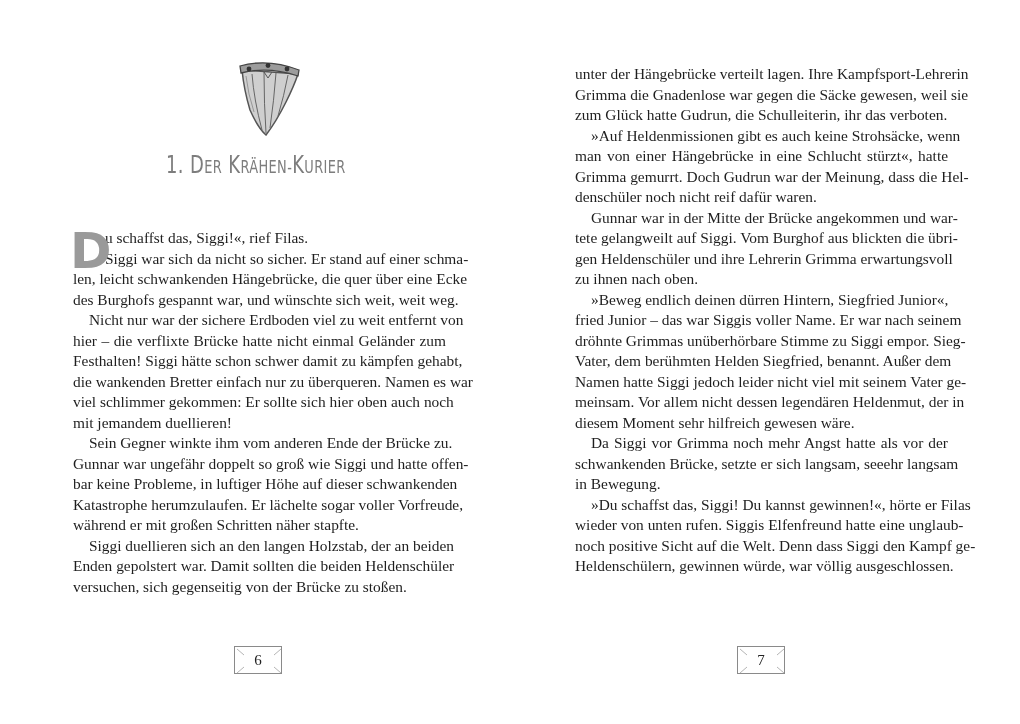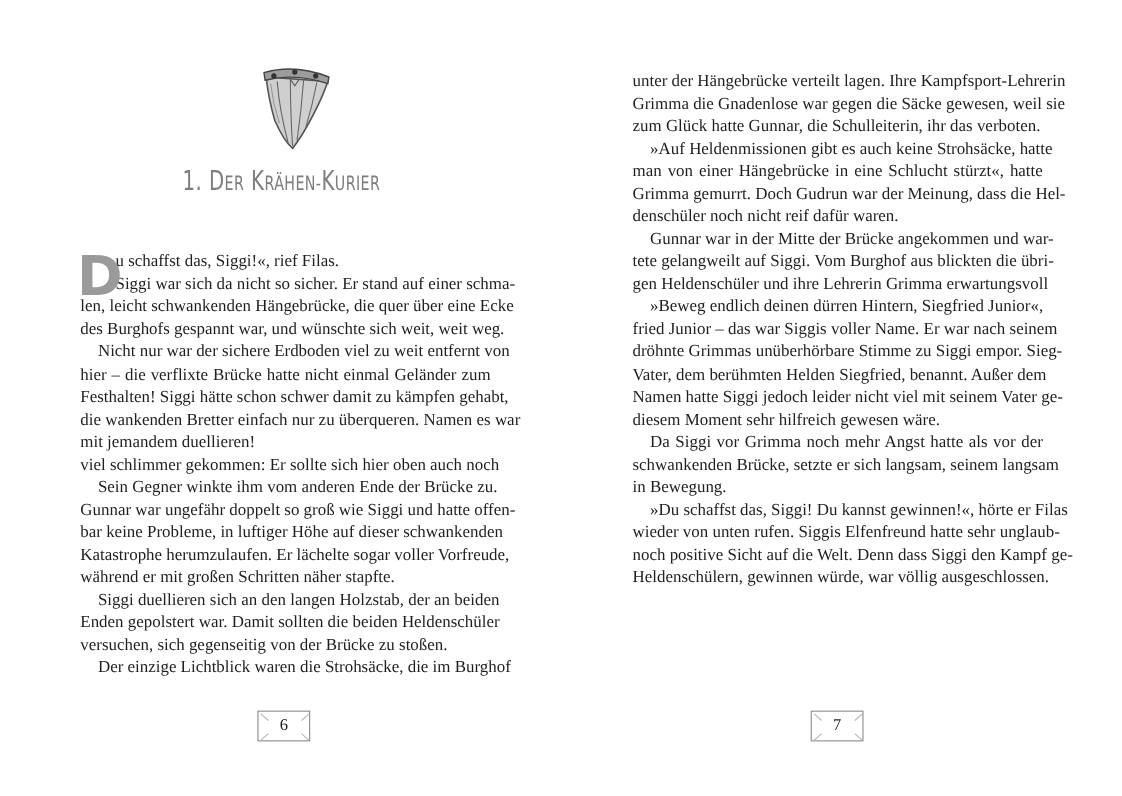--- a/index.html
+++ b/index.html
@@ -167,67 +167,68 @@
         <span class="dropcap">D</span>
         <span class="line last dc-line">u schaffst das, Siggi!«, rief Filas.</span>
         <span class="line dc-line">Siggi war sich da nicht so sicher. Er stand auf einer schma-</span>
         <span class="line">len, leicht schwankenden Hängebrücke, die quer über eine Ecke</span>
         <span class="line last">des Burghofs gespannt war, und wünschte sich weit, weit weg.</span>
       </div>
       <span class="line indent">Nicht nur war der sichere Erdboden viel zu weit entfernt von</span>
       <span class="line">hier – die verflixte Brücke hatte nicht einmal Geländer zum</span>
       <span class="line">Festhalten! Siggi hätte schon schwer damit zu kämpfen gehabt,</span>
       <span class="line">die wankenden Bretter einfach nur zu überqueren. Namen es war</span>
+      <span class="line">viel schlimmer gekommen: Er sollte sich hier oben auch noch</span>
       <span class="line last">mit jemandem duellieren!</span>
-      <span class="line">viel schlimmer gekommen: Er sollte sich hier oben auch noch</span>
       <span class="line indent">Sein Gegner winkte ihm vom anderen Ende der Brücke zu.</span>
       <span class="line">Gunnar war ungefähr doppelt so groß wie Siggi und hatte offen-</span>
       <span class="line">bar keine Probleme, in luftiger Höhe auf dieser schwankenden</span>
       <span class="line">Katastrophe herumzulaufen. Er lächelte sogar voller Vorfreude,</span>
       <span class="line last">während er mit großen Schritten näher stapfte.</span>
       <span class="line indent">Siggi duellieren sich an den langen Holzstab, der an beiden</span>
       <span class="line">Enden gepolstert war. Damit sollten die beiden Heldenschüler</span>
       <span class="line last">versuchen, sich gegenseitig von der Brücke zu stoßen.</span>
-      <span class="line indent">Der einzige Lichtblick waren die Strohsäcke, die im Burghof</span>
     </div>
 
     <div class="page-number-box pn-left">
       <svg width="48" height="28" viewBox="0 0 48 28">
         <line x1="2" y1="2" x2="9" y2="8" stroke="#b5b5b5" stroke-width="1"></line>
         <line x1="46" y1="2" x2="39" y2="8" stroke="#b5b5b5" stroke-width="1"></line>
         <line x1="2" y1="26" x2="9" y2="20" stroke="#b5b5b5" stroke-width="1"></line>
         <line x1="46" y1="26" x2="39" y2="20" stroke="#b5b5b5" stroke-width="1"></line>
       </svg>
       <div class="page-number">6</div>
     </div>
   </div>
 
   <div class="page page-right">
     <div class="text-block right-block">
       <span class="line">unter der Hängebrücke verteilt lagen. Ihre Kampfsport-Lehrerin</span>
       <span class="line">Grimma die Gnadenlose war gegen die Säcke gewesen, weil sie</span>
-      <span class="line last">zum Glück hatte Gunnar, die Schulleiterin, ihr das verboten.</span>
-      <span class="line indent">»Auf Heldenmissionen gibt es auch keine Strohsäcke, hatte</span>
+      <span class="line last">zum Glück hatte Gudrun, die Schulleiterin, ihr das verboten.</span>
+      <span class="line indent">»Auf Heldenmissionen gibt es auch keine Strohsäcke, wenn</span>
       <span class="line">man von einer Hängebrücke in eine Schlucht stürzt«, hatte</span>
       <span class="line">Grimma gemurrt. Doch Gudrun war der Meinung, dass die Hel-</span>
       <span class="line last">denschüler noch nicht reif dafür waren.</span>
       <span class="line indent">Gunnar war in der Mitte der Brücke angekommen und war-</span>
       <span class="line">tete gelangweilt auf Siggi. Vom Burghof aus blickten die übri-</span>
       <span class="line">gen Heldenschüler und ihre Lehrerin Grimma erwartungsvoll</span>
+      <span class="line last">zu ihnen nach oben.</span>
       <span class="line indent">»Beweg endlich deinen dürren Hintern, Siegfried Junior«,</span>
       <span class="line">fried Junior – das war Siggis voller Name. Er war nach seinem</span>
       <span class="line">dröhnte Grimmas unüberhörbare Stimme zu Siggi empor. Sieg-</span>
       <span class="line">Vater, dem berühmten Helden Siegfried, benannt. Außer dem</span>
       <span class="line">Namen hatte Siggi jedoch leider nicht viel mit seinem Vater ge-</span>
+      <span class="line">meinsam. Vor allem nicht dessen legendären Heldenmut, der in</span>
       <span class="line last">diesem Moment sehr hilfreich gewesen wäre.</span>
       <span class="line indent">Da Siggi vor Grimma noch mehr Angst hatte als vor der</span>
-      <span class="line">schwankenden Brücke, setzte er sich langsam, seinem langsam</span>
+      <span class="line">schwankenden Brücke, setzte er sich langsam, seeehr langsam</span>
       <span class="line last">in Bewegung.</span>
       <span class="line indent">»Du schaffst das, Siggi! Du kannst gewinnen!«, hörte er Filas</span>
-      <span class="line">wieder von unten rufen. Siggis Elfenfreund hatte sehr unglaub-</span>
+      <span class="line">wieder von unten rufen. Siggis Elfenfreund hatte eine unglaub-</span>
       <span class="line">noch positive Sicht auf die Welt. Denn dass Siggi den Kampf ge-</span>
       <span class="line last">Heldenschülern, gewinnen würde, war völlig ausgeschlossen.</span>
     </div>
 
     <div class="page-number-box pn-right">
       <svg width="48" height="28" viewBox="0 0 48 28">
         <line x1="2" y1="2" x2="9" y2="8" stroke="#b5b5b5" stroke-width="1"></line>
         <line x1="46" y1="2" x2="39" y2="8" stroke="#b5b5b5" stroke-width="1"></line>
         <line x1="2" y1="26" x2="9" y2="20" stroke="#b5b5b5" stroke-width="1"></line>
         <line x1="46" y1="26" x2="39" y2="20" stroke="#b5b5b5" stroke-width="1"></line>

